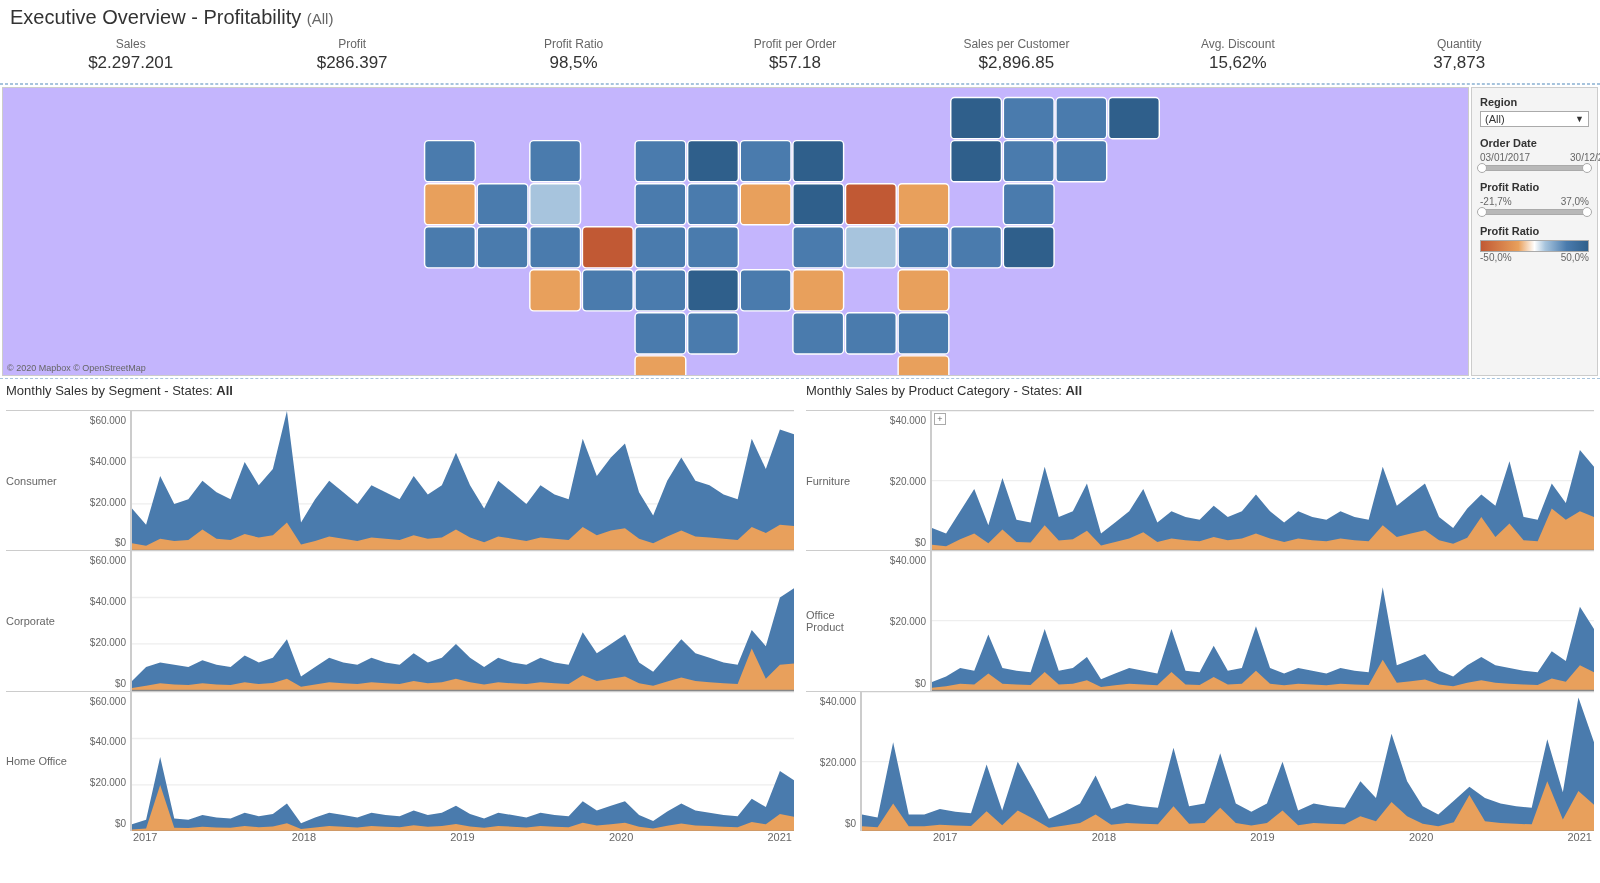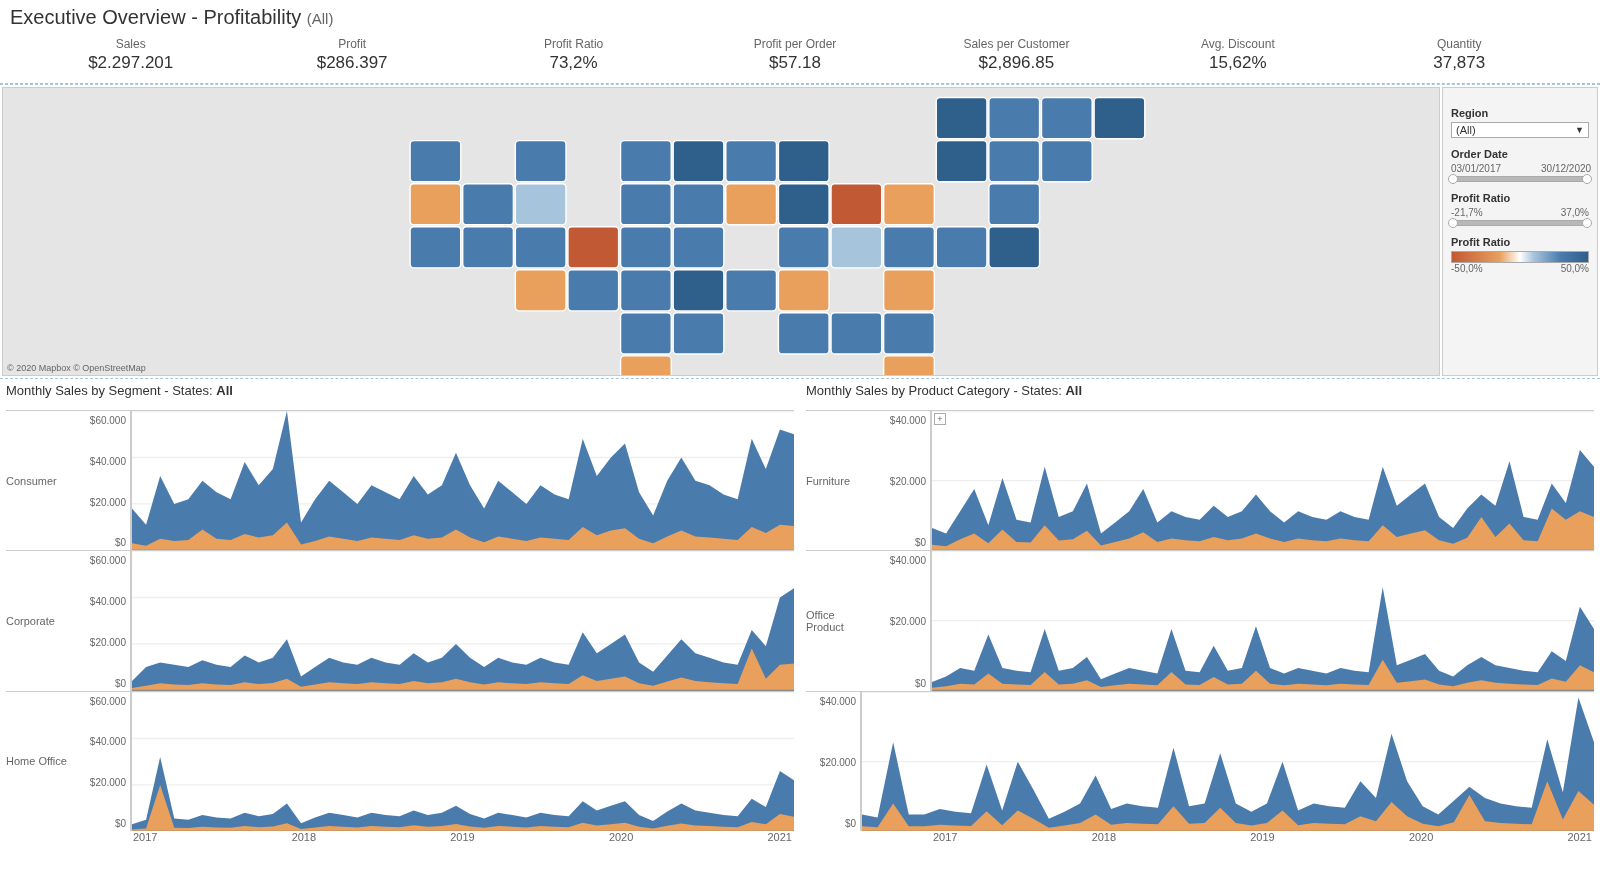--- a/index.html
+++ b/index.html
@@ -62,34 +62,34 @@
     height:295px;
     border-top:1px dashed var(--blue-light);
     border-bottom:1px dashed var(--blue-light);
   }
   #map-panel {
     flex:1;
     position:relative;
     border:1px solid var(--grey-mid);
     margin:2px;
     overflow:hidden;
-    background:#e5e5e5;
+    background:#c4b5fd;
   }
   #map-svg { width:100%; height:100%; }
   #map-attribution {
     position:absolute; left:4px; bottom:2px;
     font-size:9px; color:var(--text-light);
   }
   
   #filters-panel {
-    width:156px;
+    width:127px;
     border:1px solid var(--grey-mid);
     margin:2px 2px 2px 0;
     background:var(--grey-light);
-    padding:19px 8px;
+    padding:8px 8px;
     font-size:11px;
   }
   .filter-block { margin-bottom:10px; }
   .filter-title { font-weight:bold; margin-bottom:3px; font-size:11px;}
   .combo {
     display:flex; justify-content:space-between; align-items:center;
     border:1px solid var(--grey-border);
     background:#fff;
     padding:1px 4px;
     font-size:11px;
@@ -225,21 +225,21 @@
 <div class="kpi">
       <div class="kpi-label">Sales</div>
       <div class="kpi-value">$2.297.201</div>
     </div>
     <div class="kpi">
       <div class="kpi-label">Profit</div>
       <div class="kpi-value">$286.397</div>
     </div>
     <div class="kpi">
       <div class="kpi-label">Profit Ratio</div>
-      <div class="kpi-value">73,2%</div>
+      <div class="kpi-value">98,5%</div>
     </div>
     <div class="kpi">
       <div class="kpi-label">Profit per Order</div>
       <div class="kpi-value">$57.18</div>
     </div>
     <div class="kpi">
       <div class="kpi-label">Sales per Customer</div>
       <div class="kpi-value">$2,896.85</div>
     </div>
     <div class="kpi">

